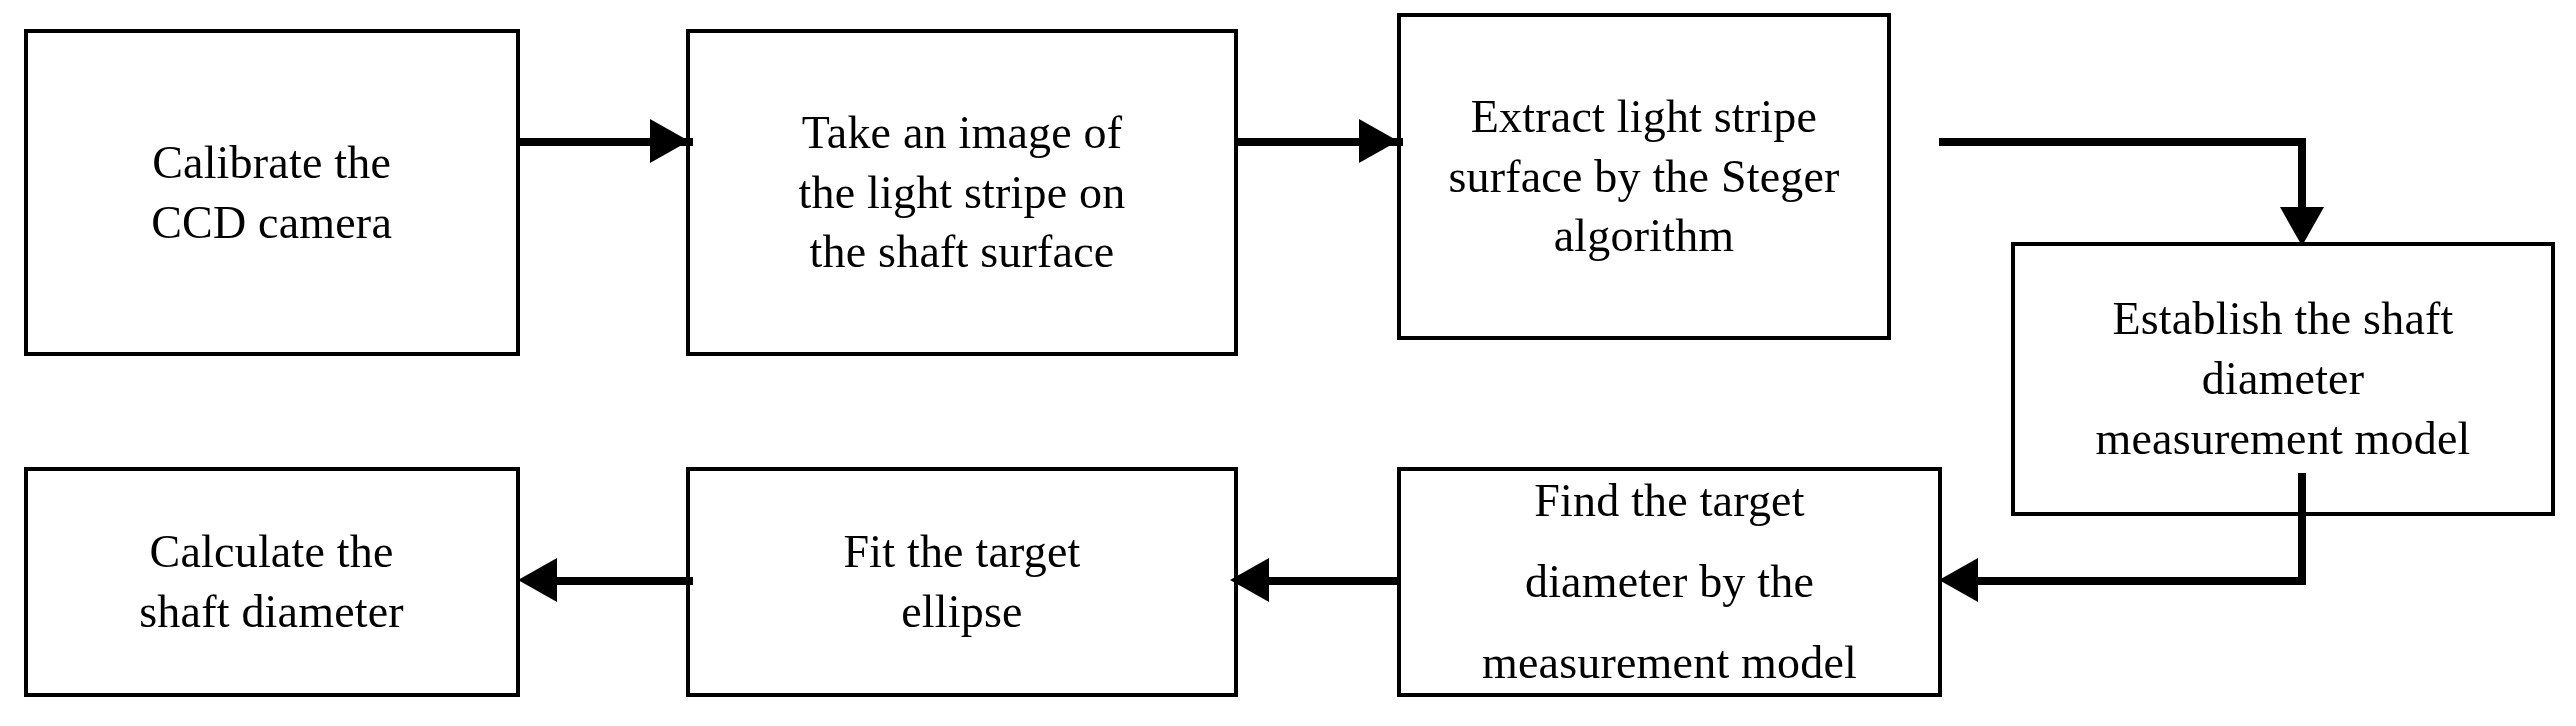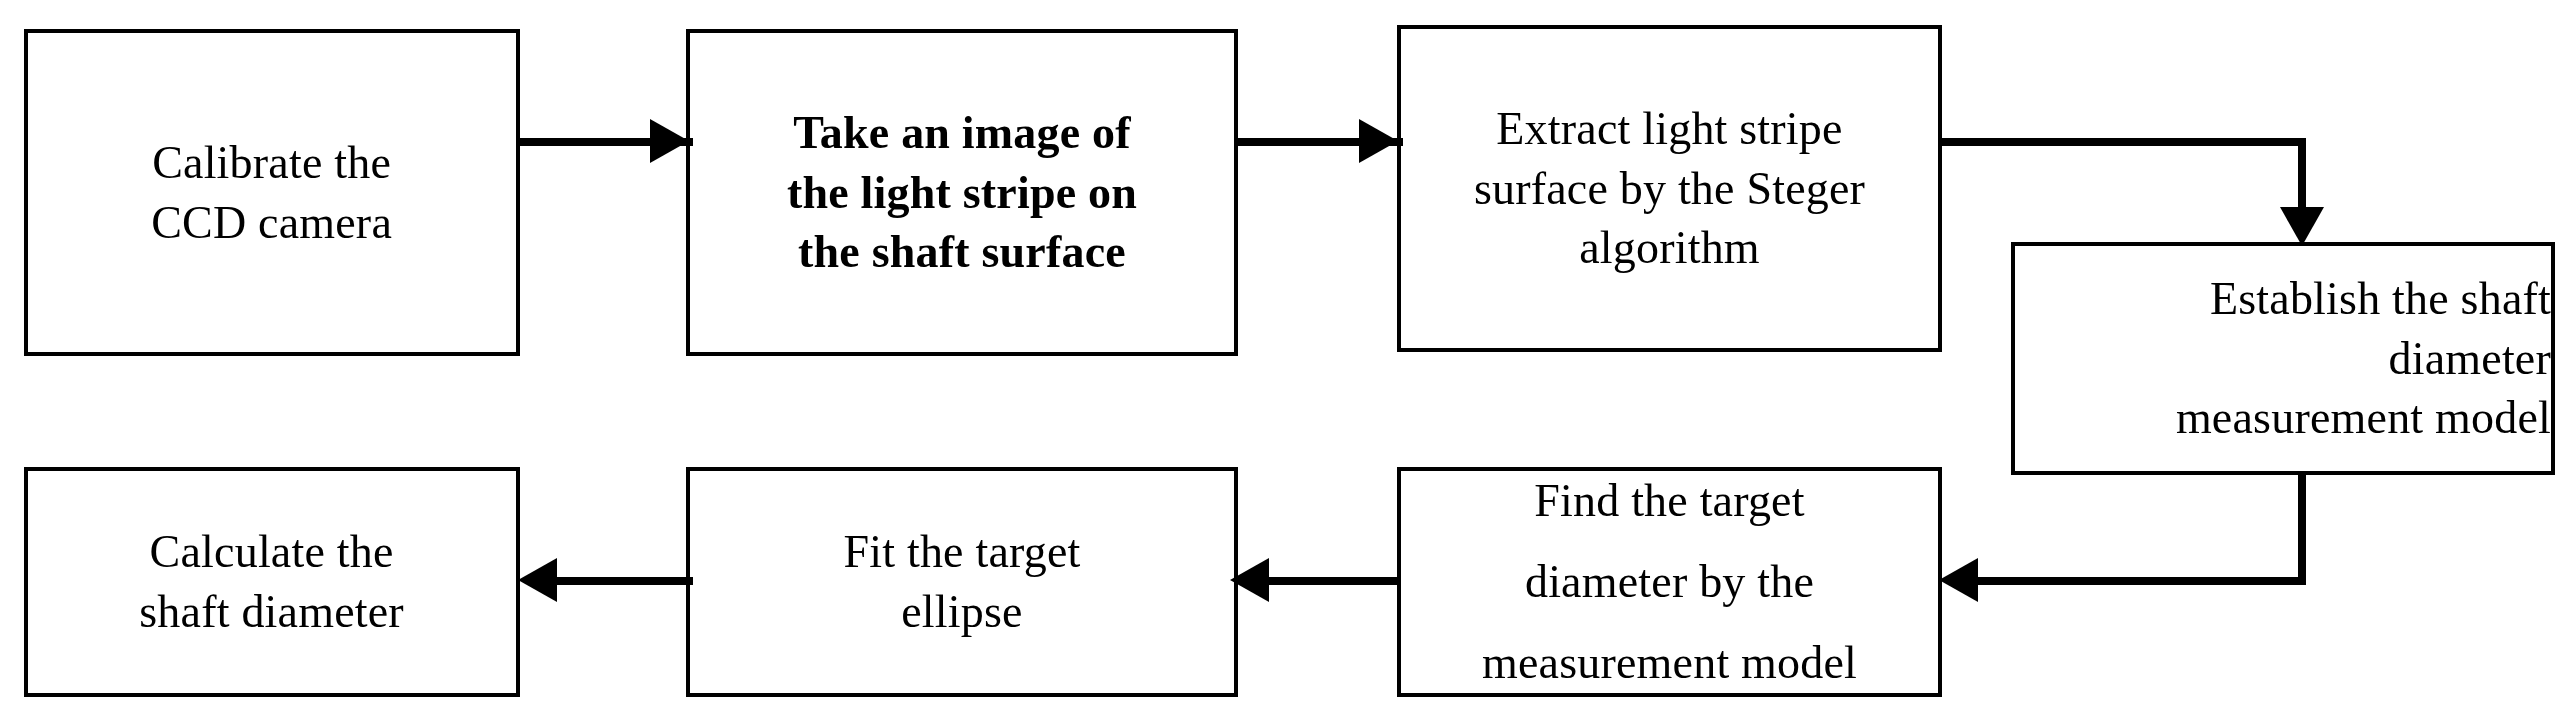--- a/index.html
+++ b/index.html
@@ -29,23 +29,23 @@
     font-size: 46px;
     line-height: 1.30;
     letter-spacing: 0.2px;
   }
   .node .ln {
     display: block;
     white-space: nowrap;
   }
   
   #node-1 { left: 23.6px;   top: 29px;  width: 496px; height: 327px; }
-  #node-2 { left: 686px;  top: 29px;  width: 552px; height: 327px; font-weight: bold; }
-  #node-3 { left: 1397px; top: 25px;  width: 545px; height: 327px; }
-  #node-4 { left: 2011px; top: 242px; width: 544px; height: 233px; align-items: flex-end; }
+  #node-2 { left: 686px;  top: 29px;  width: 552px; height: 327px; }
+  #node-3 { left: 1397px; top: 13px;  width: 494px; height: 327px; }
+  #node-4 { left: 2011px; top: 242px; width: 544px; height: 274px; }
   #node-5 { left: 1397px; top: 467px; width: 545px; height: 230px; justify-content: space-between; }
   #node-6 { left: 686px;  top: 467px; width: 552px; height: 230px; align-items: center; }
   #node-7 { left: 23.6px;   top: 467px; width: 496px; height: 230px; }
 
   
   .conn { position: absolute; }
   .hline {
     position: absolute;
     background: #000000;
     height: 7.6px;

